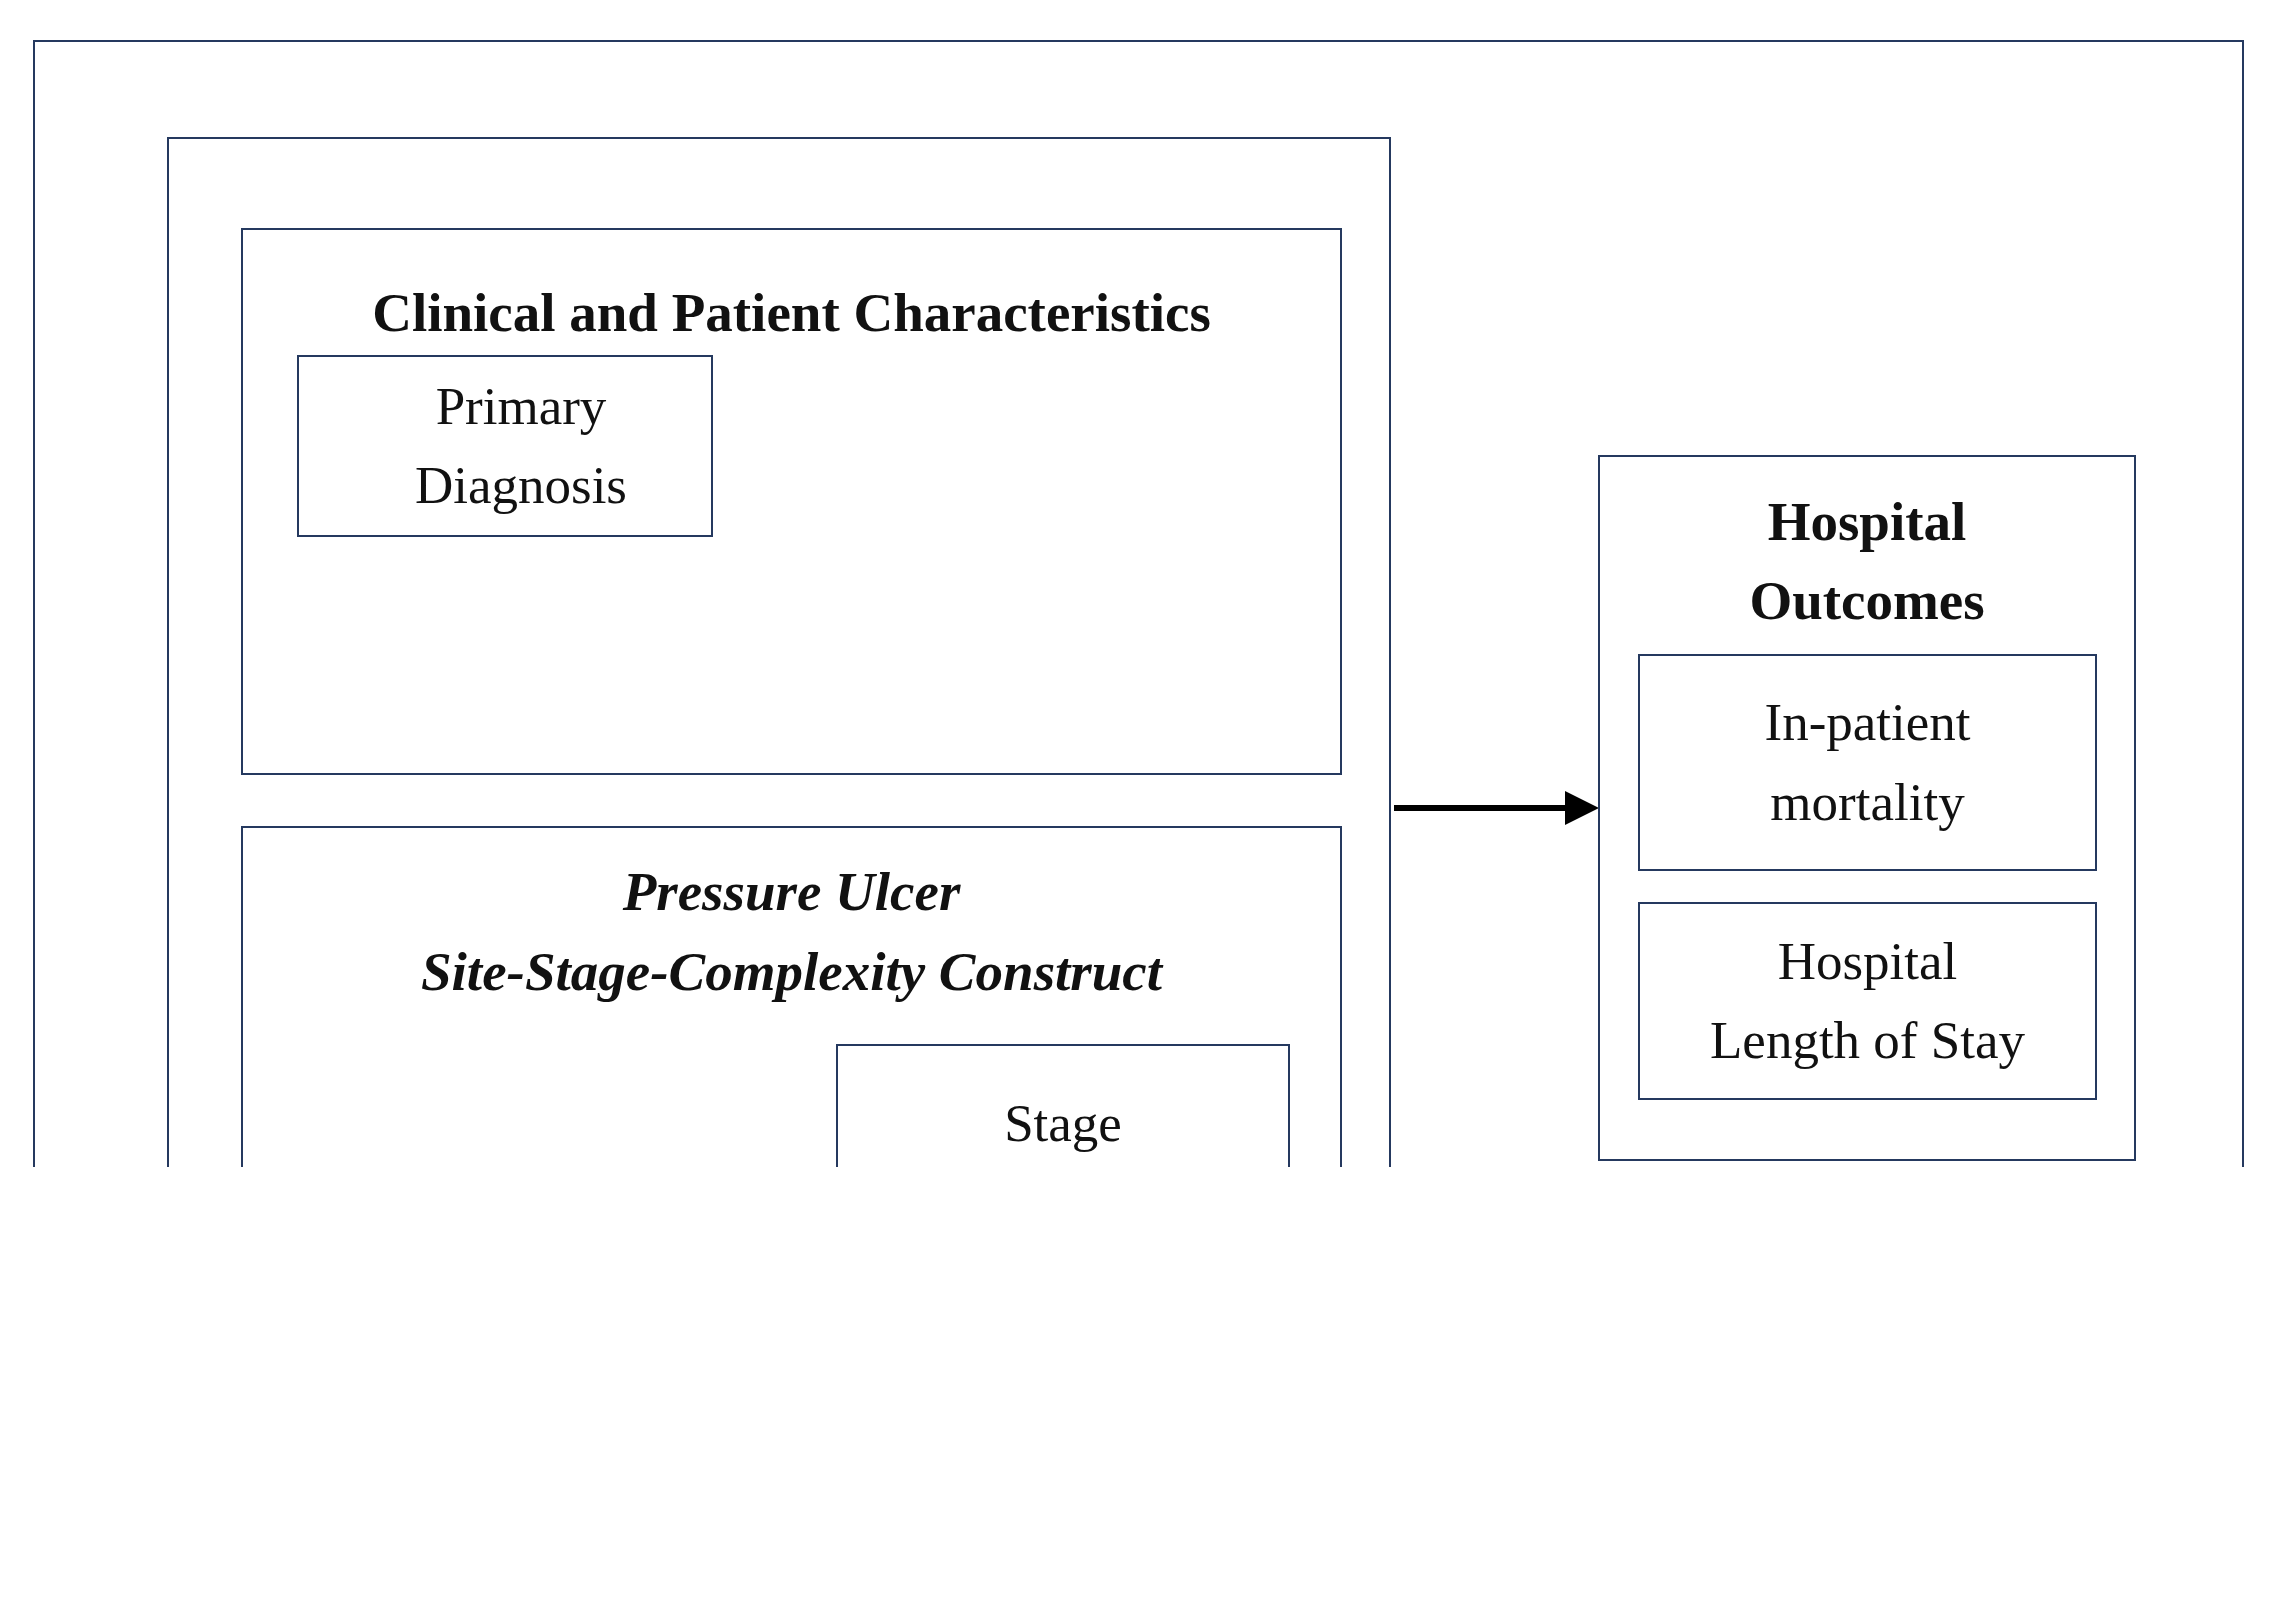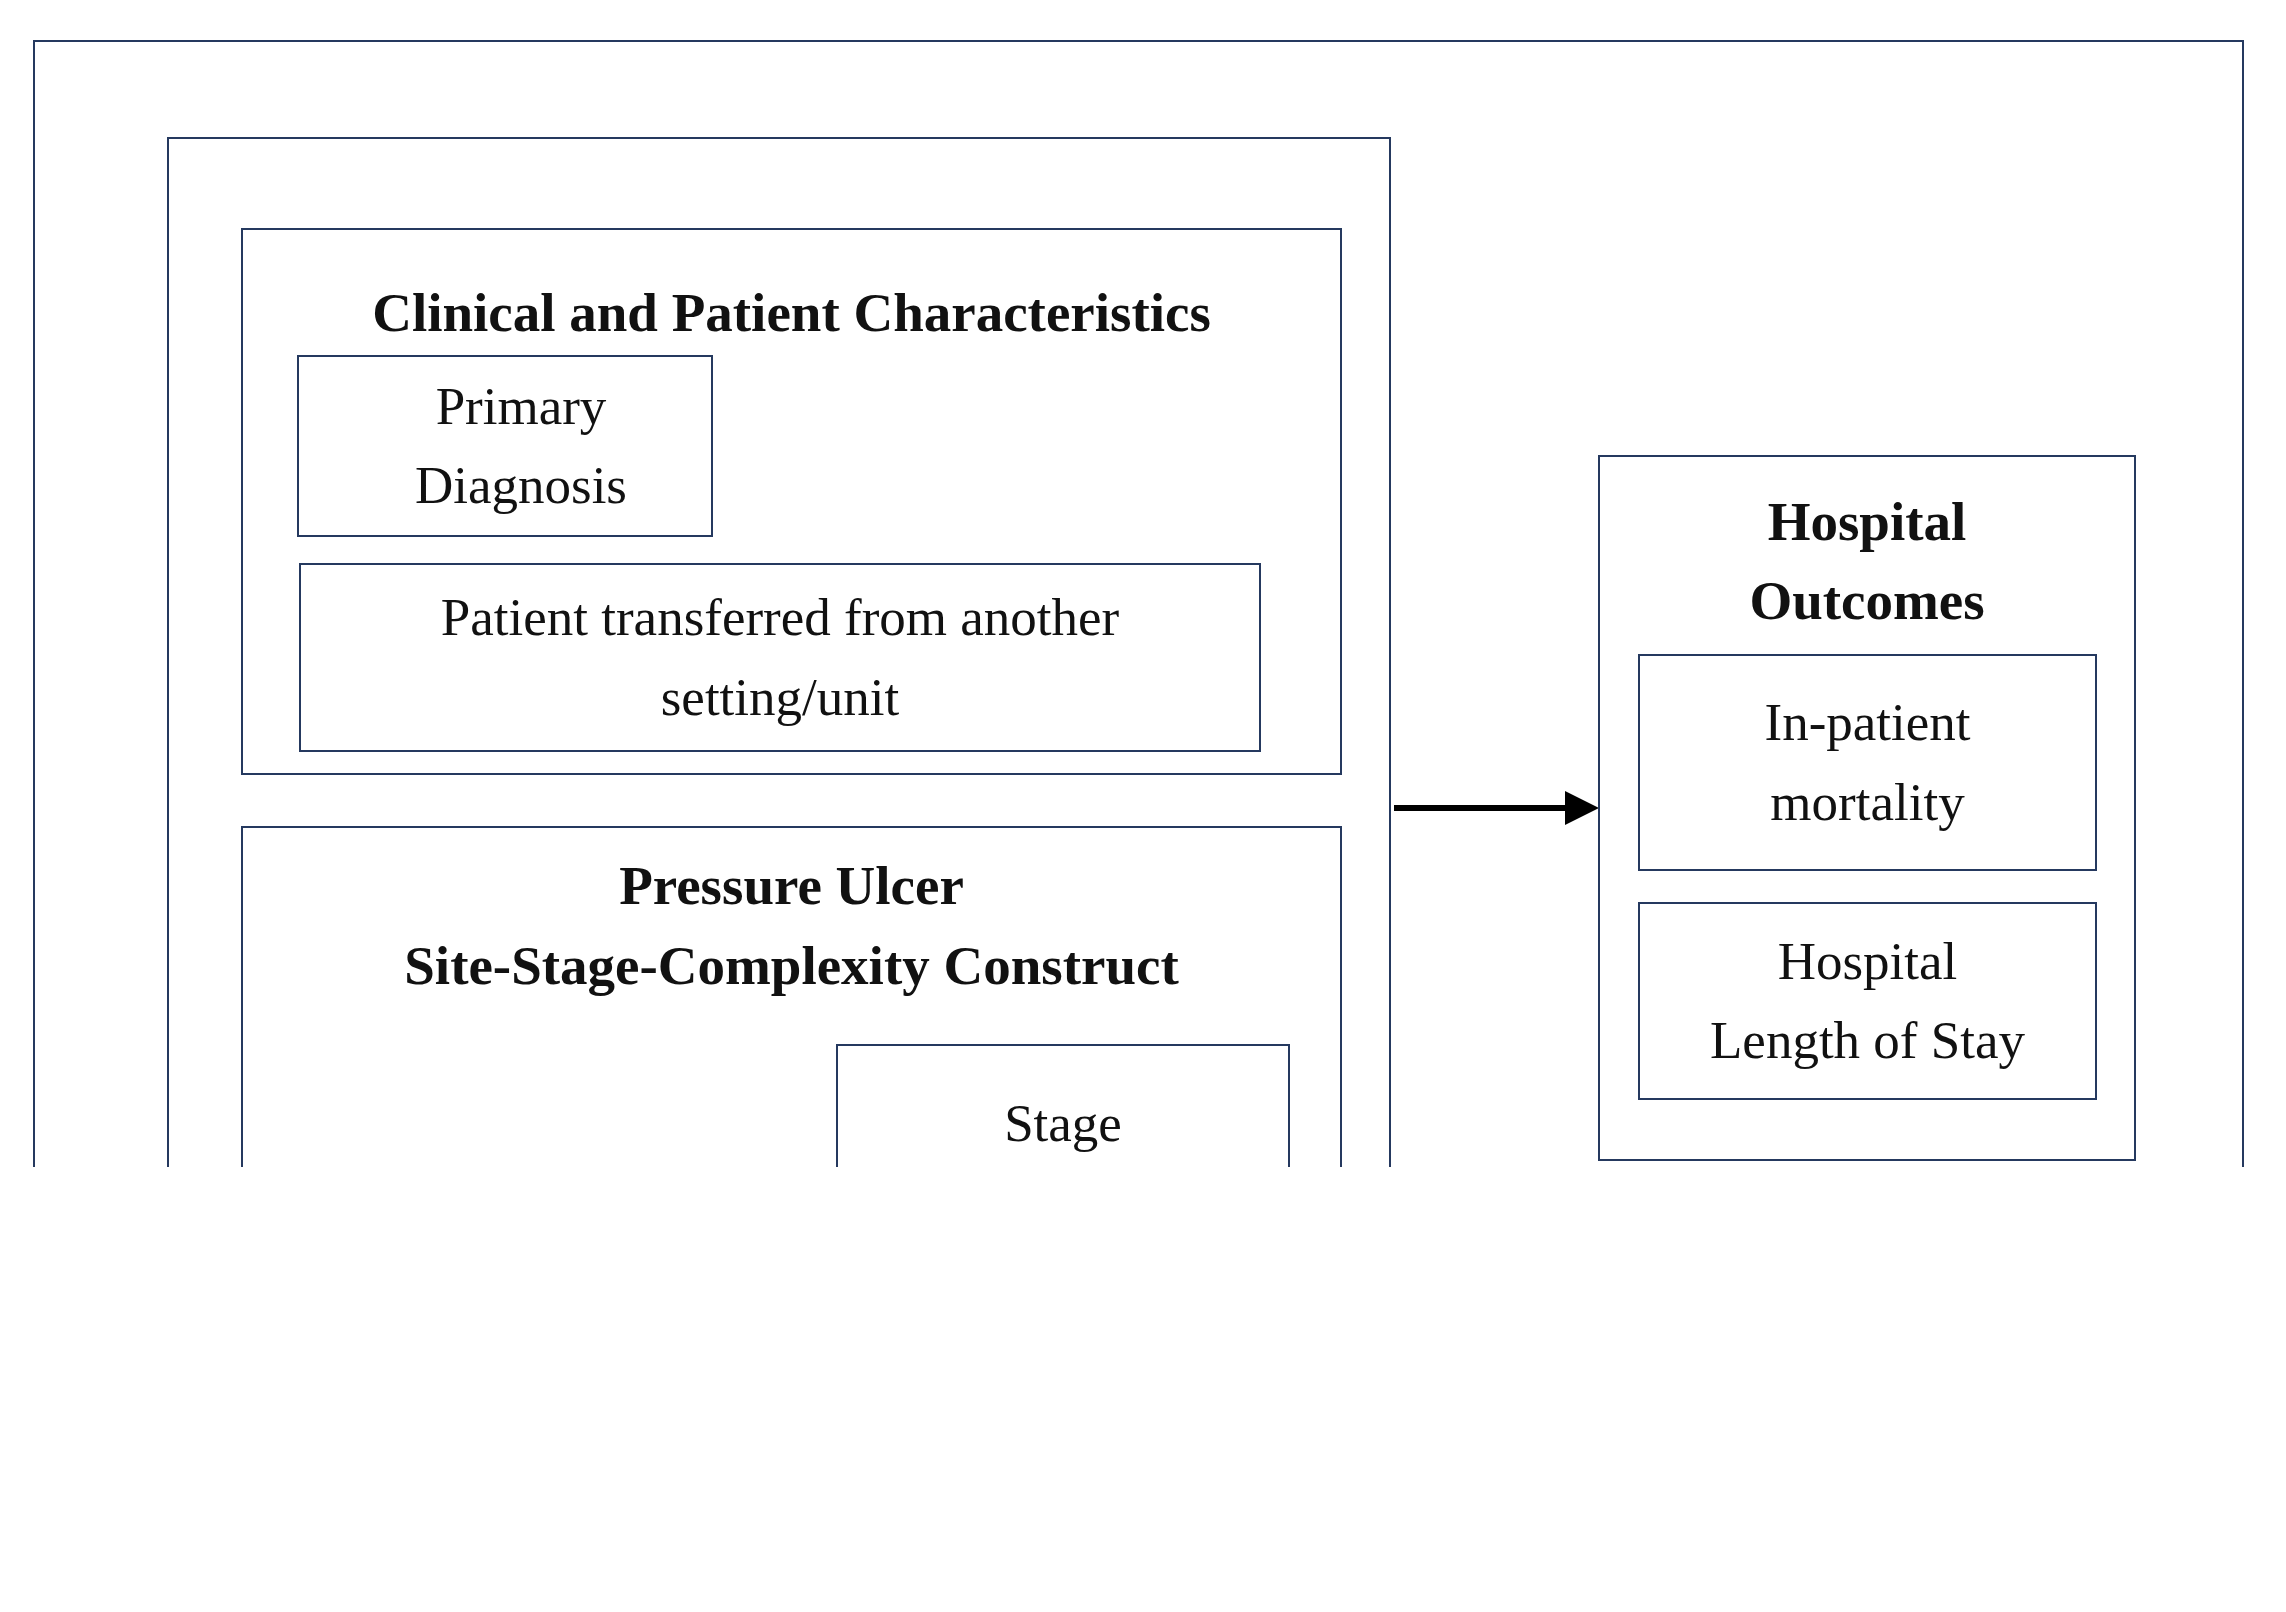--- a/index.html
+++ b/index.html
@@ -47,21 +47,21 @@
   
   #left-container{left:167px;top:137px;width:1224px;height:1344px;}
   
   #clinical-section{left:241px;top:228px;width:1101px;height:547px;}
   #clinical-title{padding-top:43px;}
   #primary-diagnosis-box{left:297px;top:355px;width:416px;height:182px;padding-left:32px;}
   #patient-demographics-box{left:756px;top:365px;width:505px;height:174px;}
   #transferred-box{left:299px;top:563px;width:962px;height:189px;}
   
   #pressure-ulcer-section{left:241px;top:826px;width:1101px;height:586px;}
-  #pressure-ulcer-title{padding-top:18px;}
+  #pressure-ulcer-title{padding-top:24px;font-style:italic;}
   #anatomical-site-box{left:279px;top:1044px;width:529px;height:168px;}
   #stage-box{left:836px;top:1044px;width:454px;height:160px;}
   #count-box{left:279px;top:1240px;width:1011px;height:130px;}
   
   #arrow-line{
     position:absolute;
     left:1394px;top:805px;
     width:177px;height:5.6px;
     background:var(--arrow);
   }
@@ -89,22 +89,20 @@
   <div class="box" id="left-container"></div>
 
   <div class="box" id="clinical-section">
     <span class="section-title" id="clinical-title">Clinical and Patient Characteristics</span>
   </div>
 
   <div class="box leaf" id="primary-diagnosis-box">Primary
 Diagnosis</div>
 
 
-  <div class="box leaf" id="transferred-box">Patient transferred from another
-setting/unit</div>
 
   <div class="box" id="pressure-ulcer-section">
     <span class="section-title" id="pressure-ulcer-title">Pressure Ulcer
 Site-Stage-Complexity Construct</span>
   </div>
 
 
   <div class="box leaf" id="stage-box">Stage</div>
 
 

